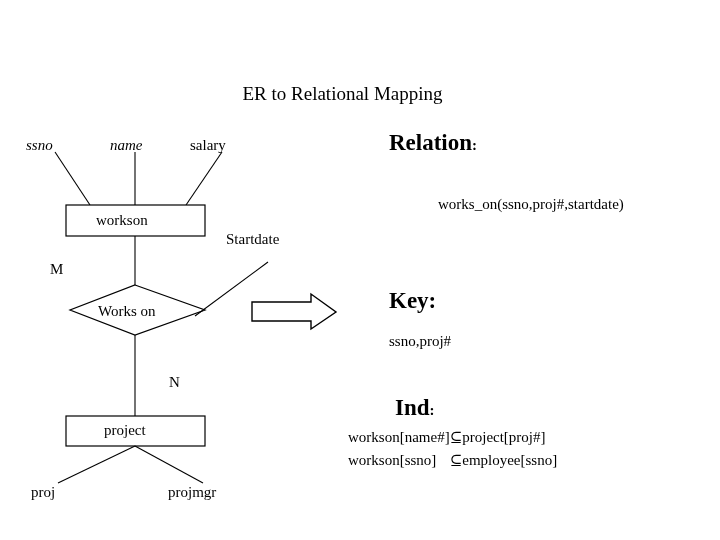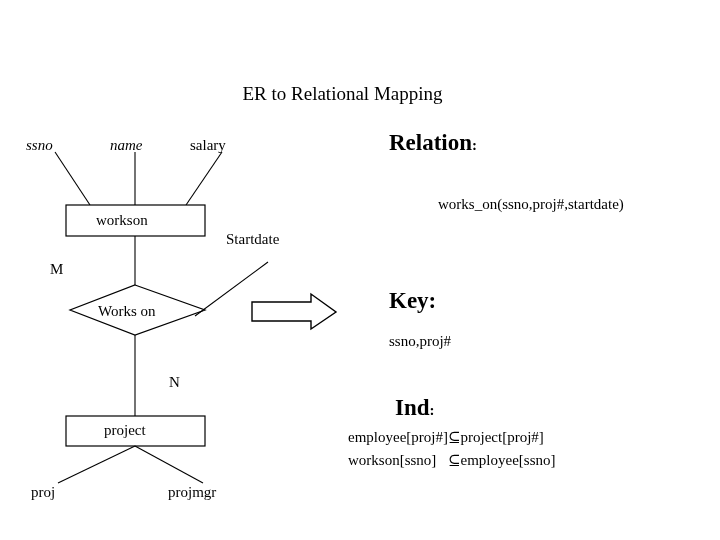--- a/index.html
+++ b/index.html
@@ -147,21 +147,21 @@
   <div class="heading" style="left:389px; top:288px;">Key:</div>
   <div class="txt" style="left:389px; top:332px;">ssno,proj#</div>
 
   <div class="heading" style="left:395px; top:395px;">
     <span>Ind</span><span class="colon">:</span>
   </div>
 
   <table class="ind-table">
     <tbody>
         <tr>
-      <td class="ind-left">employee[proj#]</td>
+      <td class="ind-left">workson[name#]</td>
       <td class="ind-sym">⊆</td>
       <td class="ind-right">project[proj#]</td>
     </tr>
     <tr>
       <td class="ind-left">workson[ssno]</td>
       <td class="ind-sym">⊆</td>
       <td class="ind-right">employee[ssno]</td>
     </tr>
   </tbody>
     </table>

